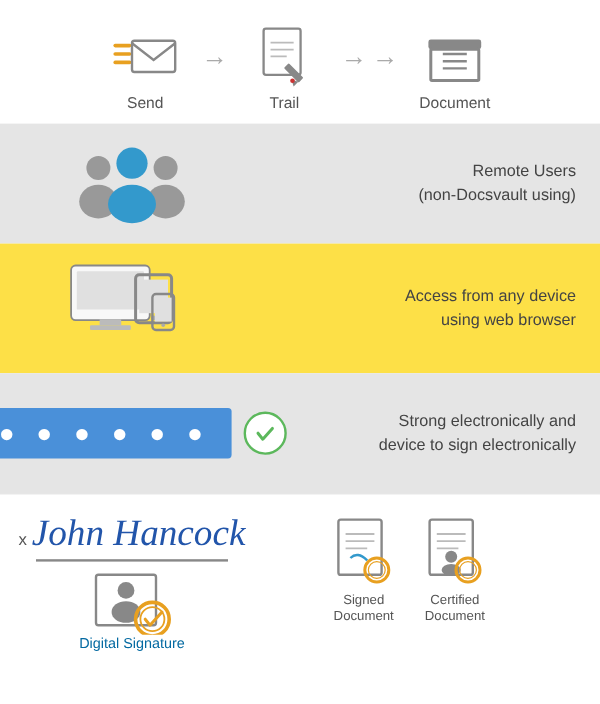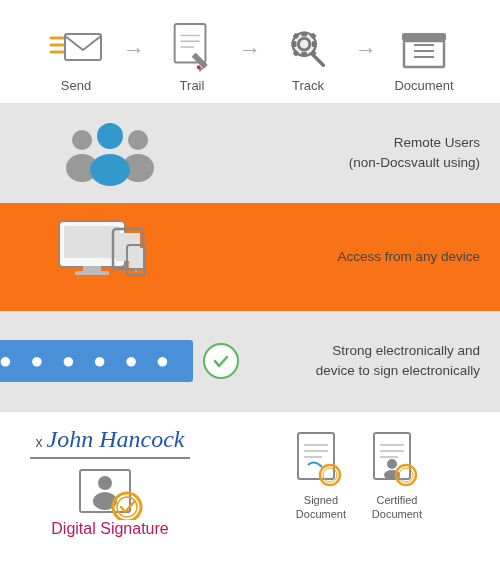--- a/index.html
+++ b/index.html
@@ -59,21 +59,21 @@
     .archive-icon svg { width: 52px; height: 50px; }
 
     
     .section-row {
       display: flex;
       align-items: center;
       padding: 14px 20px;
       min-height: 100px;
     }
     .section-row.gray { background: #e5e5e5; }
-    .section-row.white { background: #f97316; }
+    .section-row.white { background: #fde047; }
 
     .section-icon {
       width: 180px;
       flex-shrink: 0;
       display: flex;
       align-items: center;
       justify-content: center;
     }
     .section-text {
       flex: 1;
@@ -102,21 +102,21 @@
       flex: 1;
       display: flex;
       gap: 8px;
       justify-content: center;
       align-items: flex-start;
       padding-top: 5px;
     }
     .sig-doc-item {
       display: flex;
       flex-direction: column;
-      align-items: flex-end;
+      align-items: flex-start;
       width: 68px;
     }
     .sig-doc-item .doc-label {
       font-size: 11px;
       color: #555;
       text-align: center;
       margin-top: 4px;
       line-height: 1.3;
     }
 
@@ -144,39 +144,39 @@
       margin-left: 10px;
     }
 
     .password-area {
       display: flex;
       align-items: center;
     }
 
     .signature-text {
       font-family: 'Brush Script MT', cursive;
-      font-size: 24px;
+      font-size: 31px;
       color: #2255aa;
       font-style: italic;
       position: relative;
     }
     .signature-x {
       font-size: 14px;
       color: #555;
       margin-right: 4px;
       vertical-align: middle;
     }
     .sig-line {
       border-bottom: 2px solid #888;
       width: 160px;
       margin: 2px auto 6px;
     }
     .sig-label {
-      font-size: 16px;
-      color: #be185d;
+      font-size: 12px;
+      color: #0369a1;
       text-align: left;
     }
   </style>
 </head>
 <body>
 
 <div class="workflow-bar">
 
   <div class="workflow-step">
     <div class="icon-box send-icon">
@@ -208,43 +208,20 @@
         <polygon points="28,46 30,52 34,48" fill="#888"></polygon>
 
         <circle cx="29" cy="47" r="2" fill="#cc3333"></circle>
       </svg>
     </div>
     <span class="label">Trail</span>
   </div>
 
   <div class="workflow-arrow">→</div>
 
-  <div class="workflow-step">
-    <div class="icon-box track-icon">
-      <svg viewBox="0 0 52 52" fill="none" xmlns="http://www.w3.org/2000/svg">
-
-        <circle cx="22" cy="22" r="10" fill="#888" opacity="0.15"></circle>
-        <circle cx="22" cy="22" r="6" fill="none" stroke="#777" stroke-width="3"></circle>
-
-        <rect x="19" y="9" width="6" height="5" rx="1" fill="#777"></rect>
-        <rect x="19" y="30" width="6" height="5" rx="1" fill="#777"></rect>
-        <rect x="9" y="19" width="5" height="6" rx="1" fill="#777"></rect>
-        <rect x="30" y="19" width="5" height="6" rx="1" fill="#777"></rect>
-        <rect x="11" y="11" width="5" height="5" rx="1" fill="#777" transform="rotate(45 13.5 13.5)"></rect>
-        <rect x="29" y="29" width="5" height="5" rx="1" fill="#777" transform="rotate(45 31.5 31.5)"></rect>
-        <rect x="11" y="29" width="5" height="5" rx="1" fill="#777" transform="rotate(45 13.5 31.5)"></rect>
-        <rect x="29" y="11" width="5" height="5" rx="1" fill="#777" transform="rotate(45 31.5 13.5)"></rect>
-
-        <line x1="30" y1="32" x2="42" y2="44" stroke="#777" stroke-width="3.5" stroke-linecap="round"></line>
-
-        <circle cx="22" cy="22" r="12" fill="none" stroke="#777" stroke-width="2.5"></circle>
-      </svg>
-    </div>
-    <span class="label">Track</span>
-  </div>
 
   <div class="workflow-arrow">→</div>
 
   <div class="workflow-step">
     <div class="icon-box archive-icon">
       <svg viewBox="0 0 52 50" fill="none" xmlns="http://www.w3.org/2000/svg">
 
         <rect x="4" y="10" width="44" height="8" rx="2" fill="#888"></rect>
         <rect x="6" y="18" width="40" height="26" rx="1" fill="none" stroke="#888" stroke-width="2.5"></rect>
 
@@ -291,20 +268,21 @@
       <rect x="61" y="16" width="24" height="28" fill="#e0e0e0"></rect>
       <circle cx="73" cy="48" r="2" fill="#aaa"></circle>
 
       <rect x="72" y="28" width="18" height="30" rx="3" fill="none" stroke="#888" stroke-width="2"></rect>
       <rect x="74" y="31" width="14" height="20" fill="#e0e0e0"></rect>
       <circle cx="81" cy="54" r="1.5" fill="#aaa"></circle>
     </svg>
   </div>
   <div class="section-text">
     <span>Access from any device</span><br>
+    <span>using web browser</span>
   </div>
 </div>
 
 <div class="section-row gray">
   <div class="section-icon">
     <div class="password-area">
       <div class="password-field">
         ●&nbsp;●&nbsp;●&nbsp;●&nbsp;●&nbsp;●
       </div>
       <div class="checkmark-badge">

